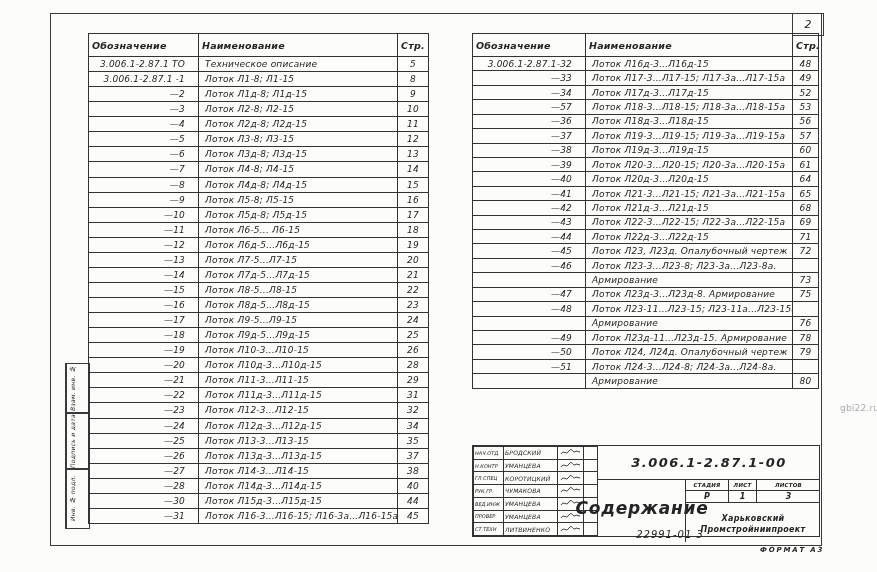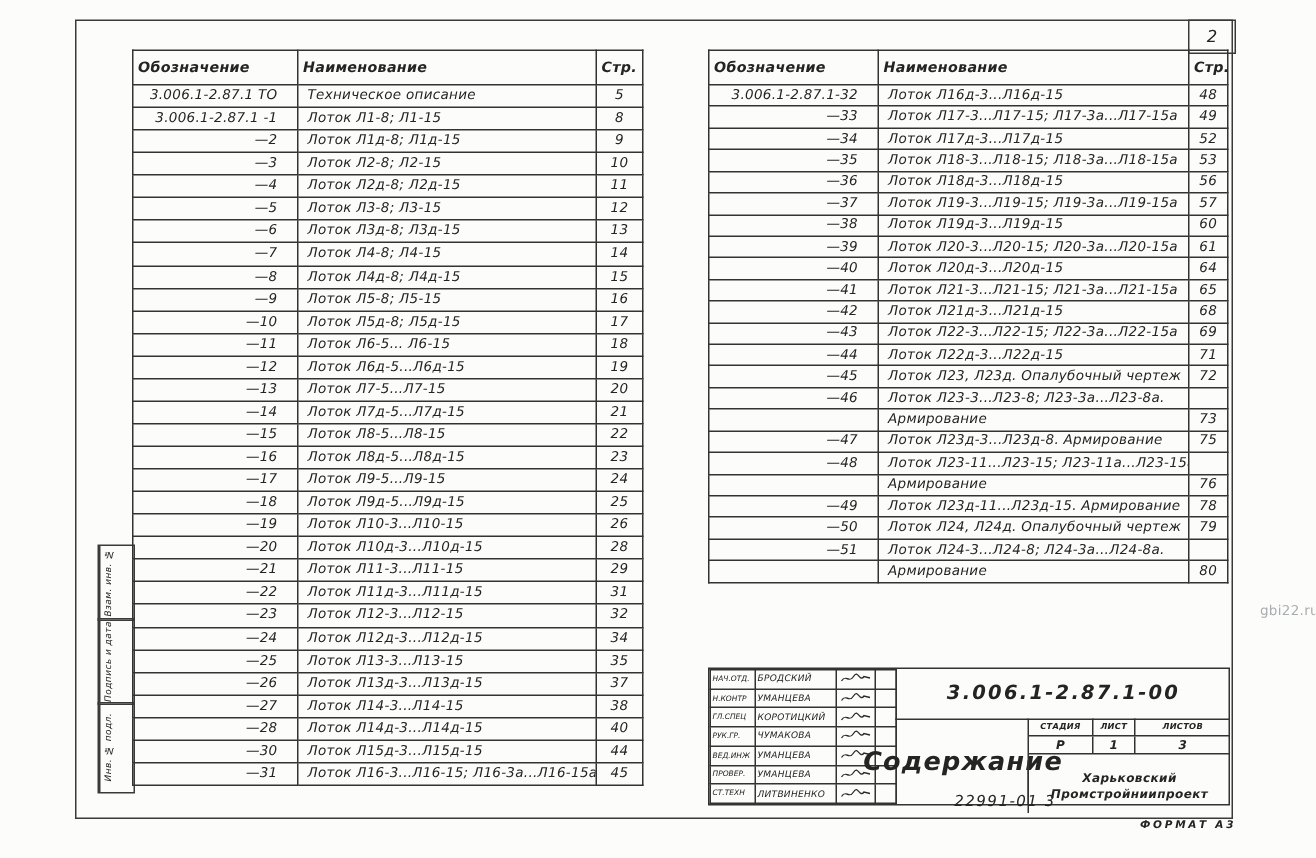--- a/index.html
+++ b/index.html
@@ -301,21 +301,21 @@
         <td class="c-d">—33</td>
         <td class="c-n">Лоток Л17-3...Л17-15; Л17-3а...Л17-15а</td>
         <td class="c-p">49</td>
       </tr>
         <tr>
         <td class="c-d">—34</td>
         <td class="c-n">Лоток Л17д-3...Л17д-15</td>
         <td class="c-p">52</td>
       </tr>
         <tr>
-        <td class="c-d">—35</td>
+        <td class="c-d">—57</td>
         <td class="c-n">Лоток Л18-3...Л18-15; Л18-3а...Л18-15а</td>
         <td class="c-p">53</td>
       </tr>
         <tr>
         <td class="c-d">—36</td>
         <td class="c-n">Лоток Л18д-3...Л18д-15</td>
         <td class="c-p">56</td>
       </tr>
         <tr>
         <td class="c-d">—37</td>

